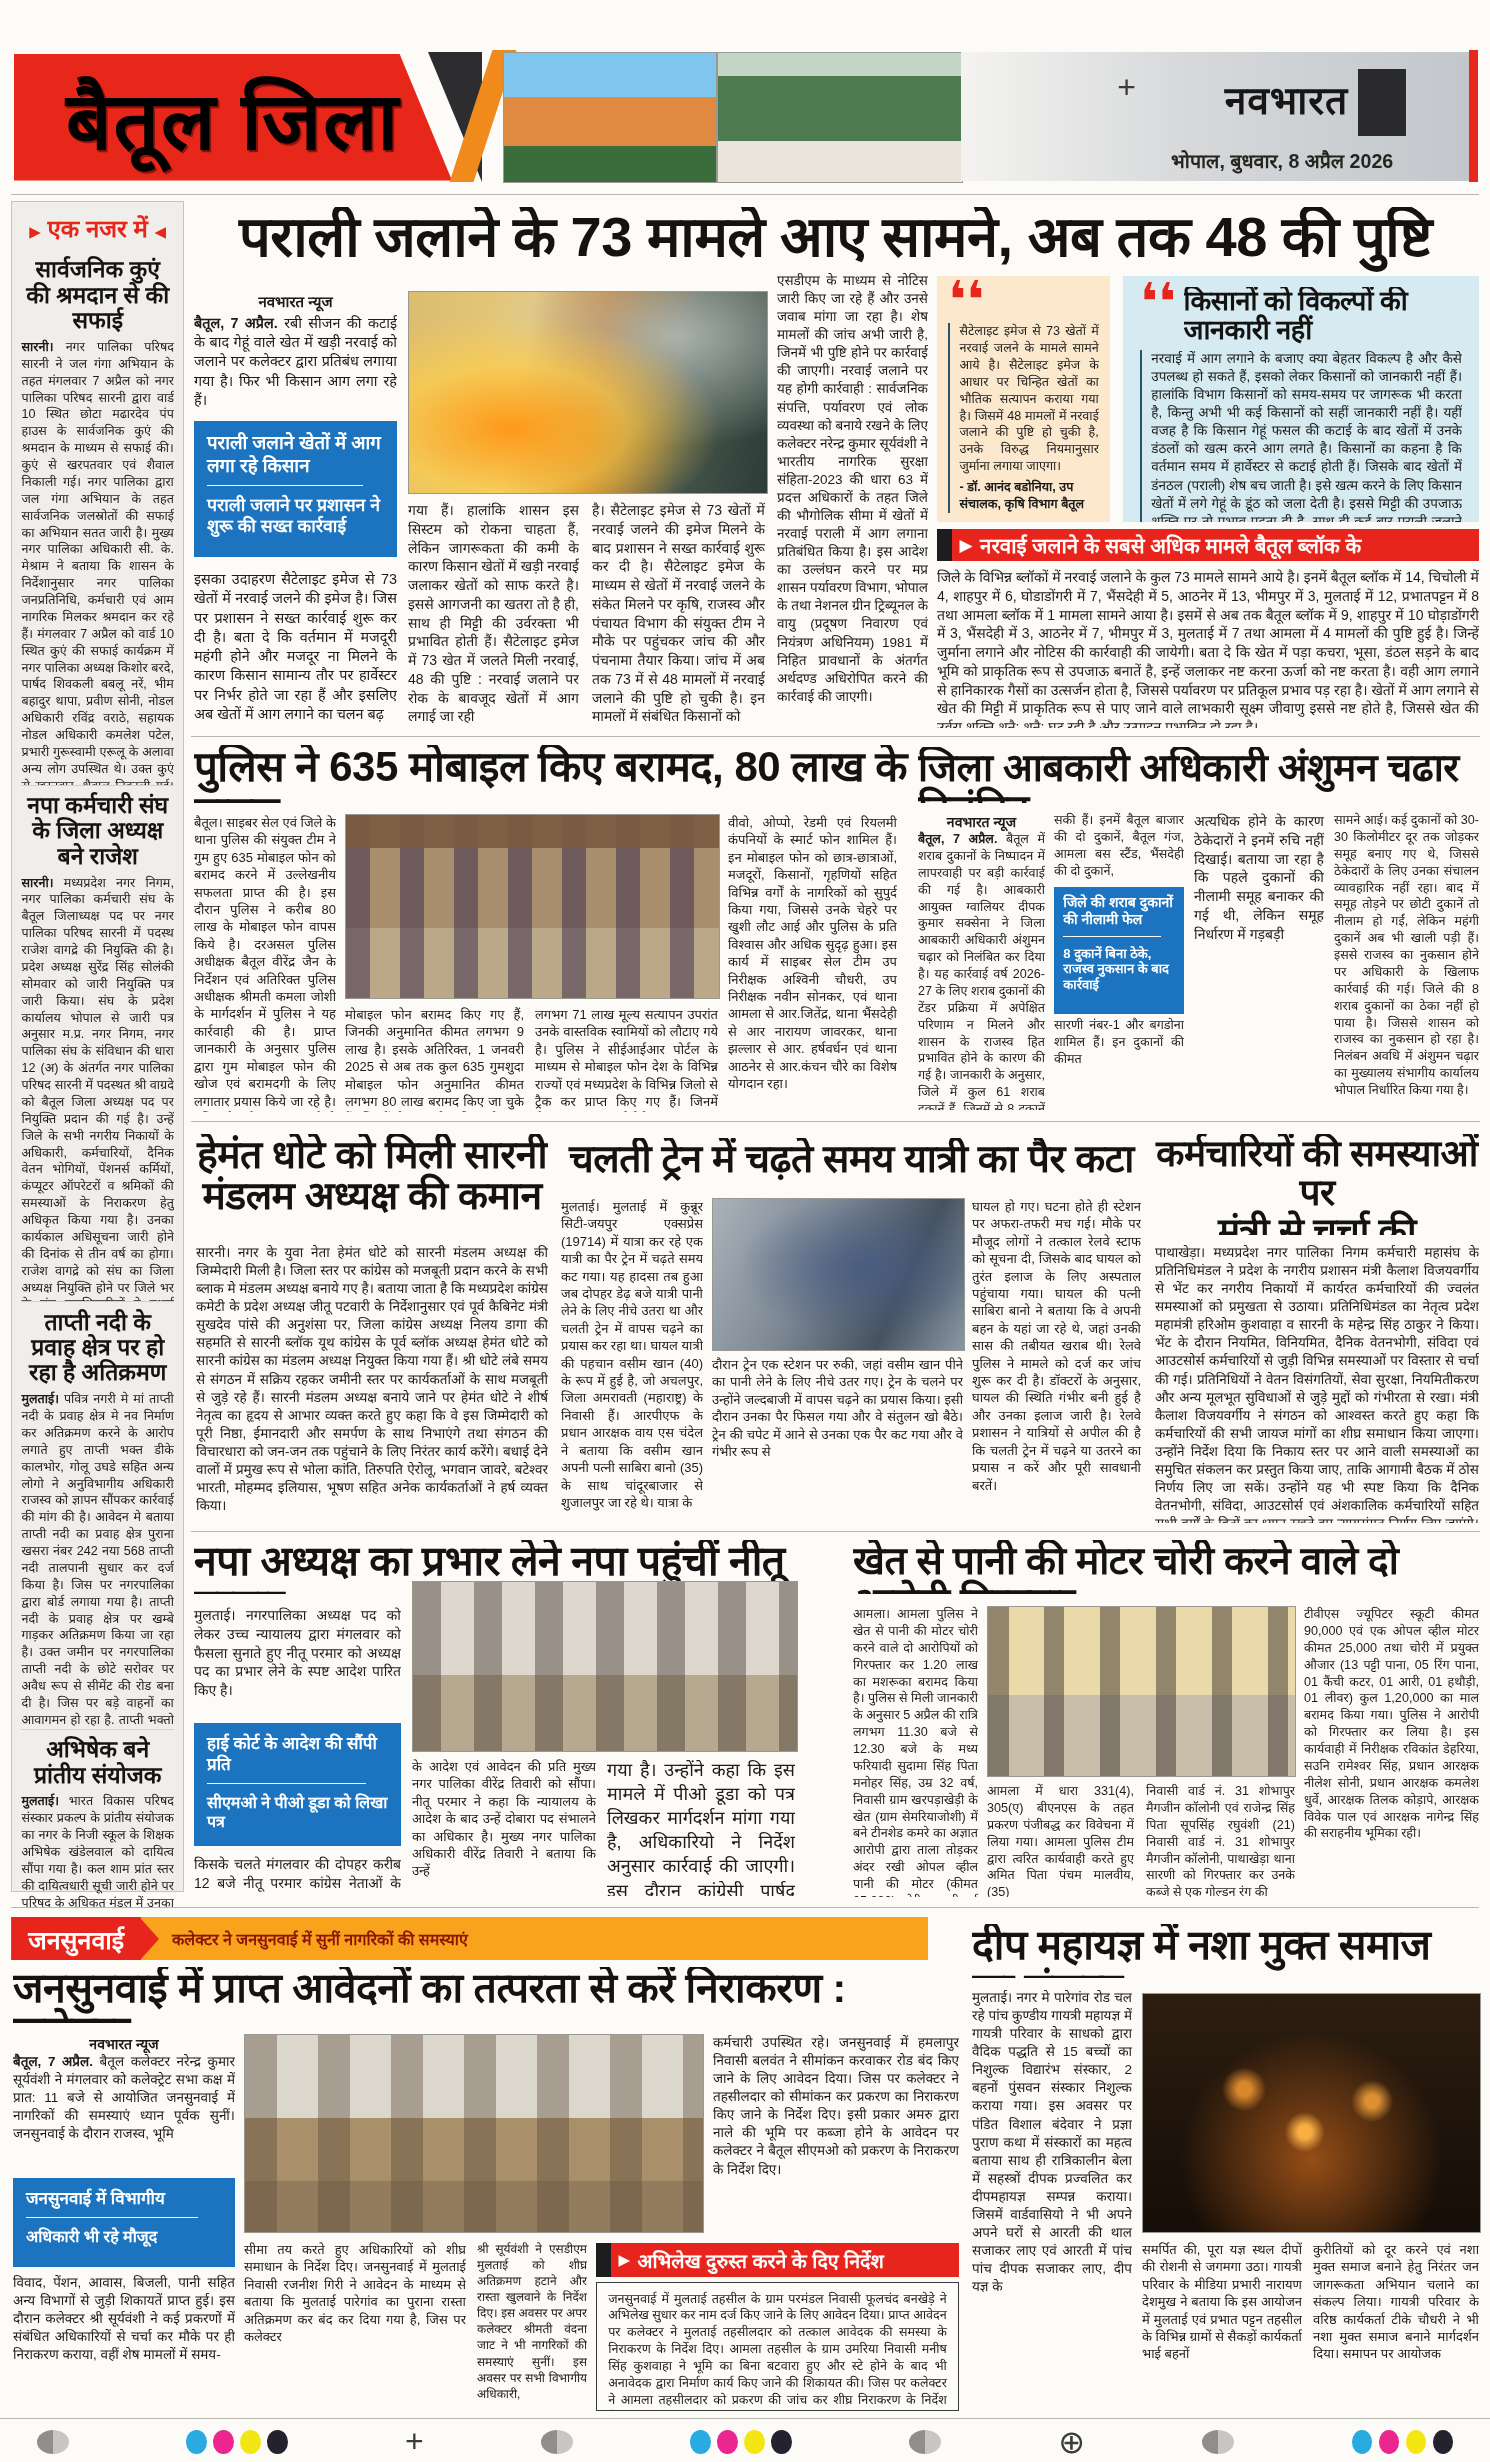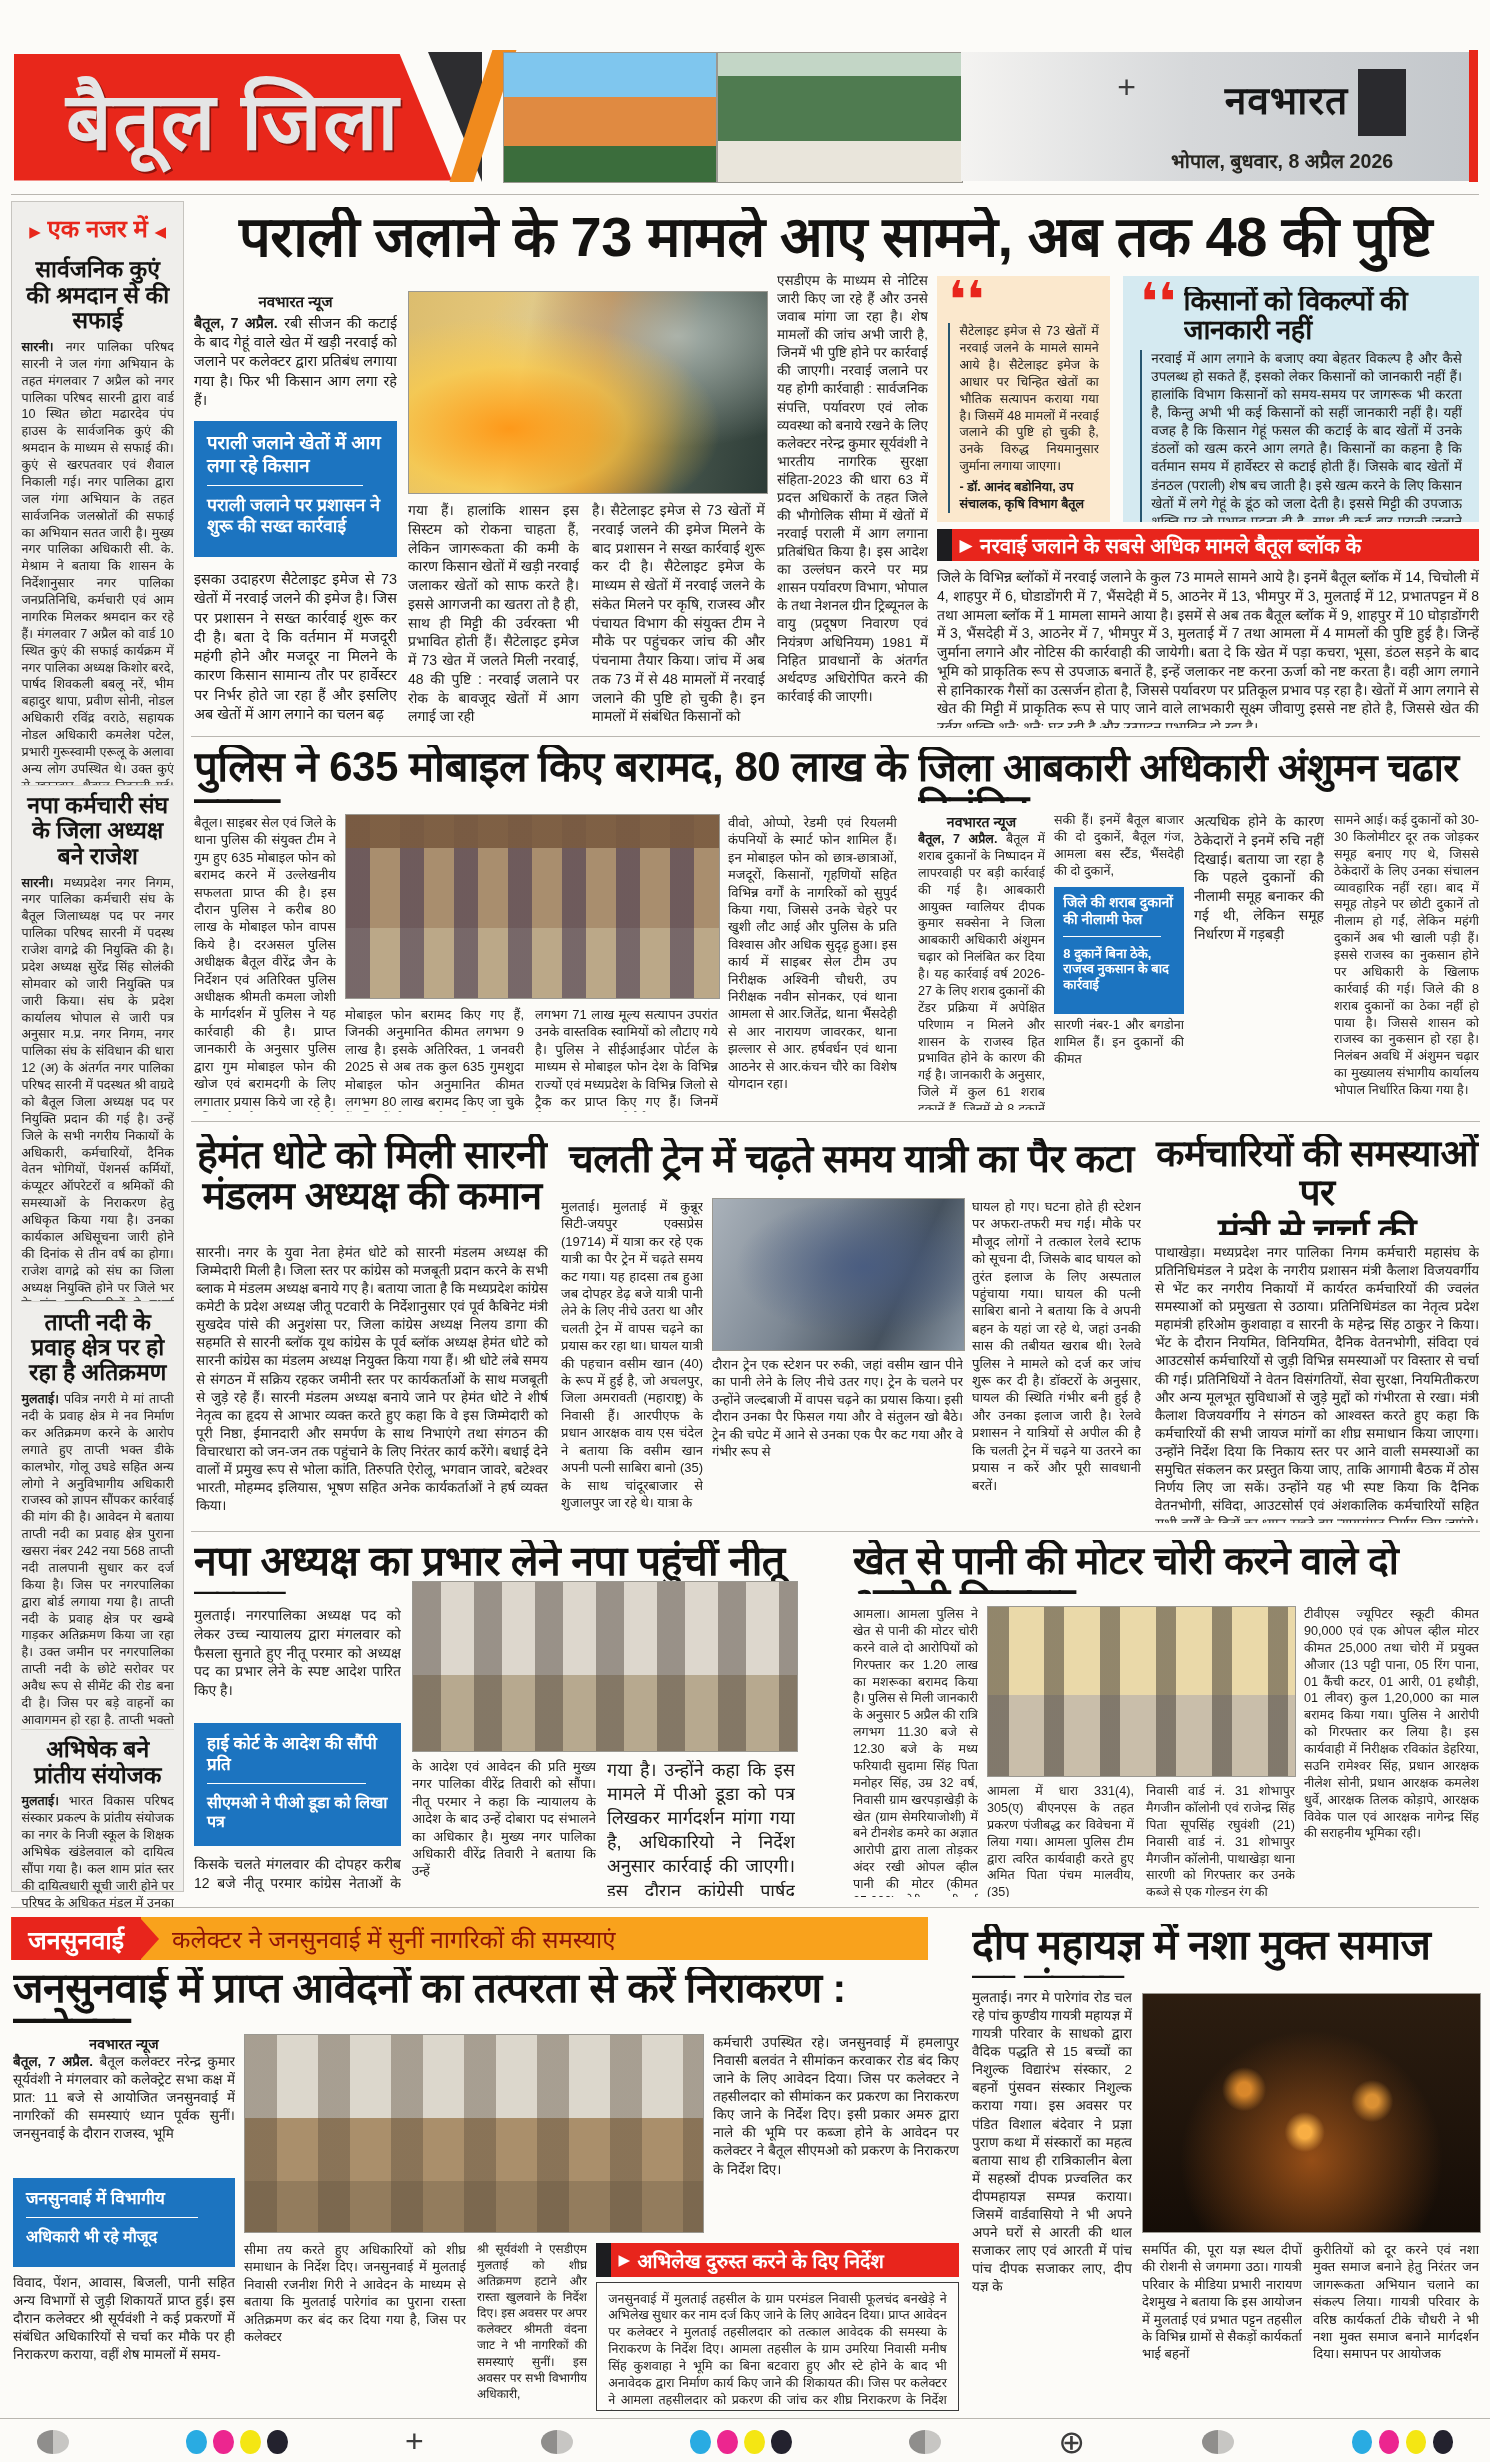--- a/index.html
+++ b/index.html
@@ -5,21 +5,21 @@
   html,body{margin:0;padding:0;background:#e9e7e2}
   .page{position:relative;width:1490px;height:2462px;margin:0 auto;background:#fcfbf8;
         font-family:"Liberation Sans","DejaVu Sans",sans-serif;color:#1d1c1a;overflow:hidden}
   .abs{position:absolute}
   .jtxt{text-align:justify;overflow:hidden;line-height:1.34}
   .hl{font-weight:bold;color:#141311;line-height:1.06;letter-spacing:-0.5px;overflow:hidden}
   .ctr{text-align:center}
   .byl{font-weight:bold;text-align:center}
   .gray-rule{border-top:0.9px solid #b9b6b0}
   
-  .mast-red{background:#e8271b;color:#e5e5e5;display:flex;align-items:center;justify-content:center;
+  .mast-red{background:#e8271b;color:#000000;display:flex;align-items:center;justify-content:center;
             clip-path:polygon(0 0,88% 0,100% 100%,0 100%)}
   .mast-red span{font-size:80px;font-weight:bold;letter-spacing:1.9px;text-shadow:1.9px 1.9px 0 #8d130c}
   .mast-black-tri{width:0;height:0;border-top:130px solid #2d2d30;border-left:54px solid transparent}
   .mast-orange{background:#f08a1d;transform:skewX(-18deg)}
   .mast-gray{background:linear-gradient(90deg,#f4f3f1 0%,#d6d8da 45%,#c3c7cb 100%)}
   .logo-hindi{font-weight:bold;font-size:39px;color:#161616;letter-spacing:0.9px}
   .logo-sq{background:#2a2a2e}
   .datetxt{font-weight:bold;font-size:19.6px;color:#26251f}
   .edge-stripe{background:#e8271b}
   
@@ -37,21 +37,21 @@
   .quotebox{background:#d5eaf1;box-sizing:border-box;padding:11.2px 17px;overflow:hidden}
   .peachbox{background:#fbe8cd;box-sizing:border-box;padding:9.3px 11.2px;overflow:hidden}
   .qmark{color:#e8251c;font-size:52px;line-height:.6;font-weight:bold}
   .vbar{border-left:2.8px solid #27566f;padding-left:9.3px}
   .redstrip{background:#e8251c;color:#fff;font-weight:bold;display:flex;align-items:center;box-sizing:border-box;overflow:hidden}
   .blacknub{background:#1d1d20;width:15px;height:100%}
   .kicker{background:#f9a21c;display:flex;align-items:center;overflow:hidden}
   .kicker-label{background:#e8251c;color:#fff;font-weight:bold;font-size:25px;padding:4.7px 17px;
                 clip-path:polygon(0 0,100% 0,100% 100%,0 100%)}
   .kicker-tri{width:0;height:0;border-left:18.6px solid #e8251c;border-top:20.5px solid transparent;border-bottom:20.5px solid transparent;margin-right:13px}
-  .kicker-txt{color:#8d1408;font-weight:normal;font-size:24px}
+  .kicker-txt{color:#8d1408;font-weight:bold;font-size:16px}
   .notebox{border:1.9px solid #3a3a3a;background:#fdfcf9;box-sizing:border-box;padding:7.5px 11.2px;overflow:hidden}
   
   .photo{overflow:hidden;border:0.9px solid #9a9891}
   .ph-fire{background:radial-gradient(ellipse at 28% 68%,rgba(255,150,20,.95),rgba(255,205,70,.65) 32%,transparent 58%),
             radial-gradient(ellipse at 75% 22%,rgba(190,200,195,.8),transparent 50%),
             linear-gradient(100deg,#dcbd6e 0%,#e6c97e 32%,#c07a2e 52%,#45544b 76%,#2d3c37 100%)}
   .ph-police{background:linear-gradient(rgba(122,91,64,.9) 0 18%,transparent 18%),
              repeating-linear-gradient(90deg,rgba(52,40,74,.5) 0 24px,transparent 24px 54px),
              linear-gradient(#a98e6e 0 62%,#bba888 62% 100%)}
   .ph-injured{background:radial-gradient(ellipse at 60% 45%,rgba(70,90,130,.85),transparent 60%),

